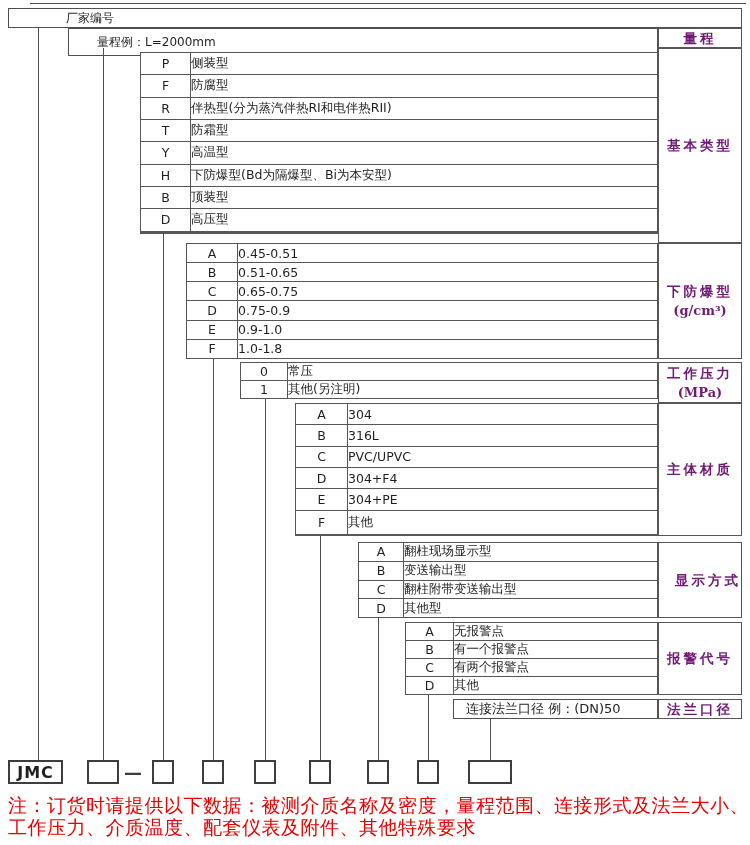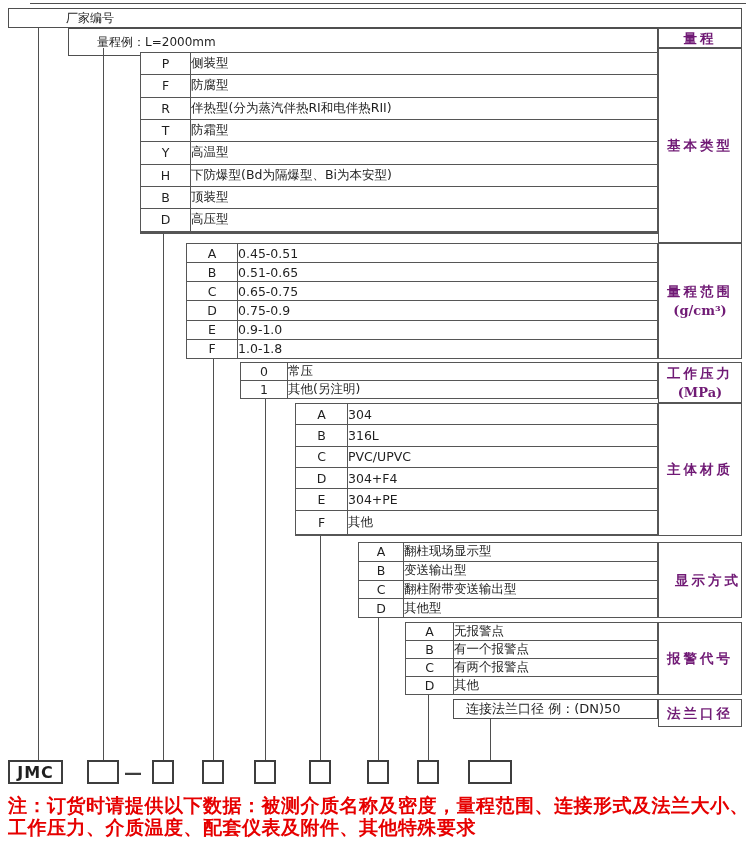--- a/index.html
+++ b/index.html
@@ -17,21 +17,21 @@
               display:flex;flex-direction:column;align-items:center;justify-content:center;
               font-family:"DejaVu Serif",serif;font-size:13.5px;font-weight:600;
               letter-spacing:3px;line-height:19px;text-align:center;color:#701a75;}
   .label-cell .unit{letter-spacing:0;font-weight:600;font-size:13px;}
   .codebox{position:absolute;border:2px solid #3d3d3d;box-sizing:border-box;background:#fff;
            display:flex;align-items:center;justify-content:center;}
   #jmc-box{font-weight:bold;font-size:16px;letter-spacing:1px;}
   #sep-dash{position:absolute;display:flex;align-items:center;justify-content:center;
             font-size:18px;font-weight:bold;color:#3d3d3d;}
   #order-note{position:absolute;left:8px;top:794px;width:742px;color:#e60000;
-              font-size:19px;font-weight:bold;line-height:22px;letter-spacing:0.5px;}
+              font-size:19px;font-weight:normal;line-height:22px;letter-spacing:0.5px;}
 </style>
 </head>
 <body>
 
 <div id="stage">
 
   <div class="hline" style="left:30px;top:3px;width:716px;height:1px;"></div>
 
   <div class="boxed rowtext" style="left:8px;top:8px;width:734px;height:20px;padding-left:57px;">
     <span>厂家编号</span>
@@ -122,21 +122,21 @@
           <td class="code">E</td>
           <td class="desc">0.9-1.0</td>
         </tr>
       <tr>
           <td class="code">F</td>
           <td class="desc">1.0-1.8</td>
         </tr>
     </tbody>
   </table>
   <div class="label-cell" style="left:658px;top:243px;width:84px;height:116px;">
-    <span>量程范围</span>
+    <span>下防爆型</span>
     <span class="unit">(g/cm³)</span>
   </div>
 
   <table class="sec" style="left:240px;top:362px;width:418px;height:37px;">
     <colgroup>
         <col style="width:47px">
         <col>
       </colgroup>
     <tbody>
       <tr>
@@ -246,21 +246,21 @@
         </tr>
     </tbody>
   </table>
   <div class="label-cell" style="left:658px;top:622px;width:84px;height:73px;">
     <span>报警代号</span>
   </div>
 
   <div class="boxed rowtext" style="left:453px;top:699px;width:205px;height:20px;padding-left:12px;font-size:13px;">
     <span>连接法兰口径 例：(DN)50</span>
   </div>
-  <div class="label-cell" style="left:658px;top:699px;width:84px;height:28px;">
+  <div class="label-cell" style="left:658px;top:699px;width:84px;height:20px;">
     <span>法兰口径</span>
   </div>
 
   <div class="vline" style="left:38px;top:27px;width:1px;height:733px;"></div>
   <div class="vline" style="left:103px;top:48px;width:1px;height:712px;"></div>
   <div class="vline" style="left:163px;top:234px;width:1px;height:526px;"></div>
   <div class="vline" style="left:213px;top:359px;width:1px;height:401px;"></div>
   <div class="vline" style="left:265px;top:399px;width:1px;height:361px;"></div>
   <div class="vline" style="left:320px;top:536px;width:1px;height:224px;"></div>
   <div class="vline" style="left:378px;top:618px;width:1px;height:142px;"></div>

